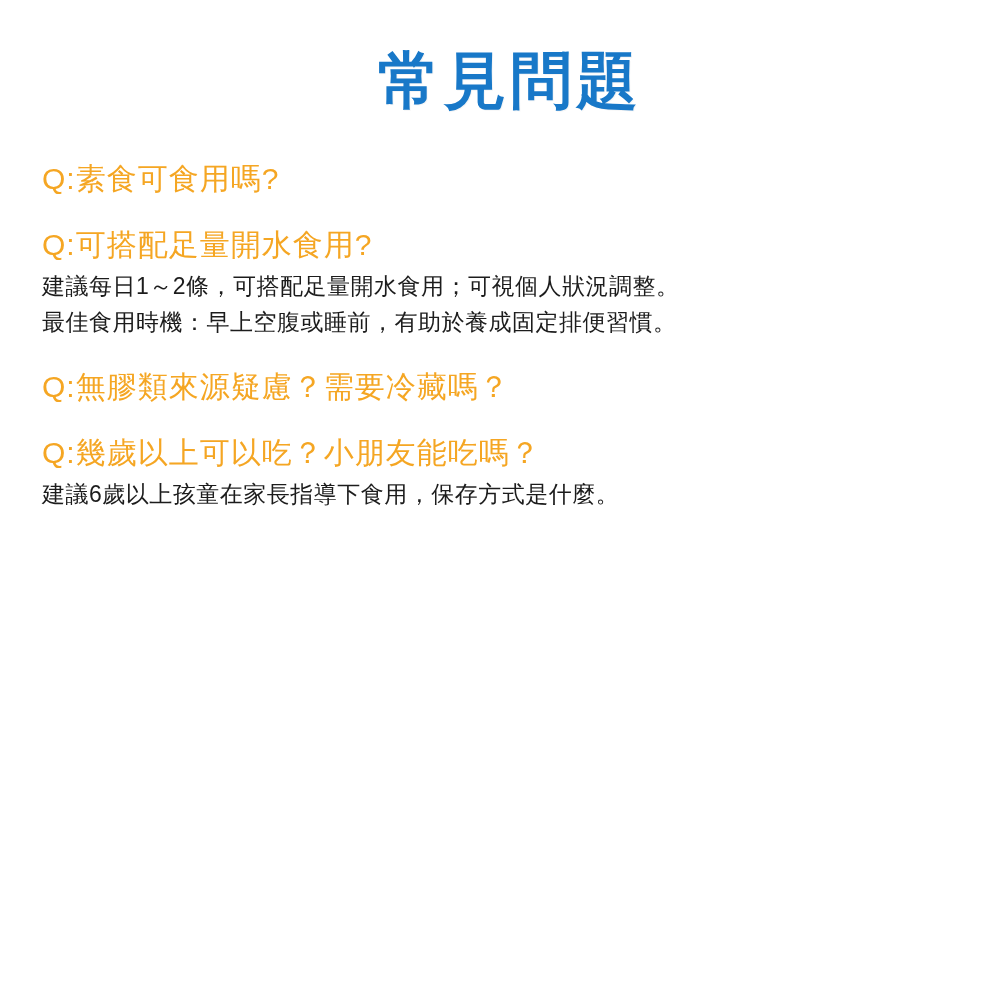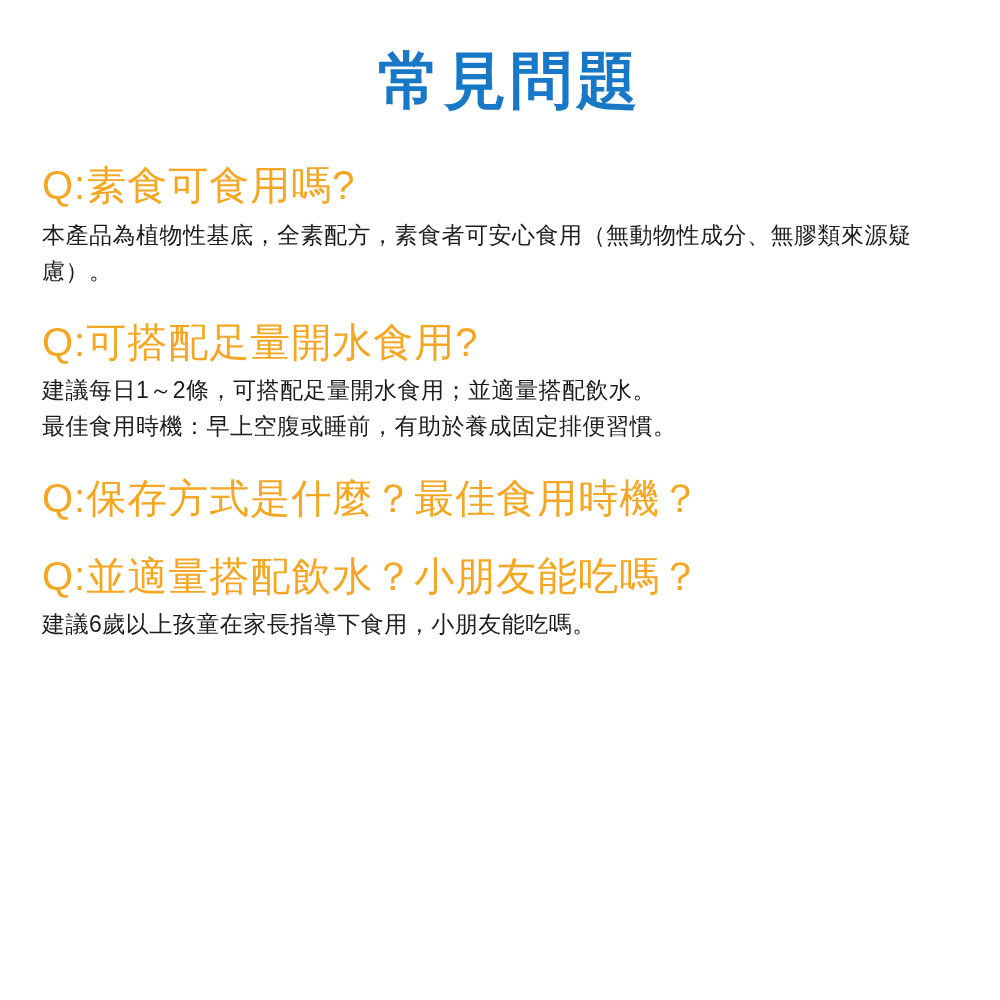--- a/index.html
+++ b/index.html
@@ -33,21 +33,21 @@
     text-shadow: 1px 1px 0 rgba(0,0,0,0.04);
   }
   .faq-list {
     margin-top: 48px;
   }
   .faq-item {
     margin-bottom: 28px;
   }
   .faq-q {
     color: #f5a623;
-    font-size: 40px;
+    font-size: 30px;
     line-height: 1.25;
     font-weight: normal;
     letter-spacing: 1px;
     margin-bottom: 6px;
   }
   .faq-a {
     color: #1c1c1c;
     font-size: 23px;
     line-height: 1.55;
     letter-spacing: 0.5px;
@@ -59,35 +59,34 @@
 <body>
 
 <div class="page">
 
   <h1 class="faq-title">常見問題</h1>
 
   <div class="faq-list">
 
     <div class="faq-item">
       <div class="faq-q">Q:素食可食用嗎?</div>
-      <div class="faq-a">本產品為植物性基底，全素配方，素食者可安心食用（無動物性成分、無膠類來源疑慮）。</div>
     </div>
 
     <div class="faq-item">
     </div>
 
     <div class="faq-item">
       <div class="faq-q">Q:可搭配足量開水食用?</div>
-      <div class="faq-a">建議每日1～2條，可搭配足量開水食用；並適量搭配飲水。
+      <div class="faq-a">建議每日1～2條，可搭配足量開水食用；可視個人狀況調整。
 最佳食用時機：早上空腹或睡前，有助於養成固定排便習慣。</div>
     </div>
 
     <div class="faq-item">
-      <div class="faq-q">Q:保存方式是什麼？最佳食用時機？</div>
+      <div class="faq-q">Q:無膠類來源疑慮？需要冷藏嗎？</div>
     </div>
 
     <div class="faq-item">
-      <div class="faq-q">Q:並適量搭配飲水？小朋友能吃嗎？</div>
-      <div class="faq-a">建議6歲以上孩童在家長指導下食用，小朋友能吃嗎。</div>
+      <div class="faq-q">Q:幾歲以上可以吃？小朋友能吃嗎？</div>
+      <div class="faq-a">建議6歲以上孩童在家長指導下食用，保存方式是什麼。</div>
     </div>
 
   </div>
 </div>
 
 </body></html>

